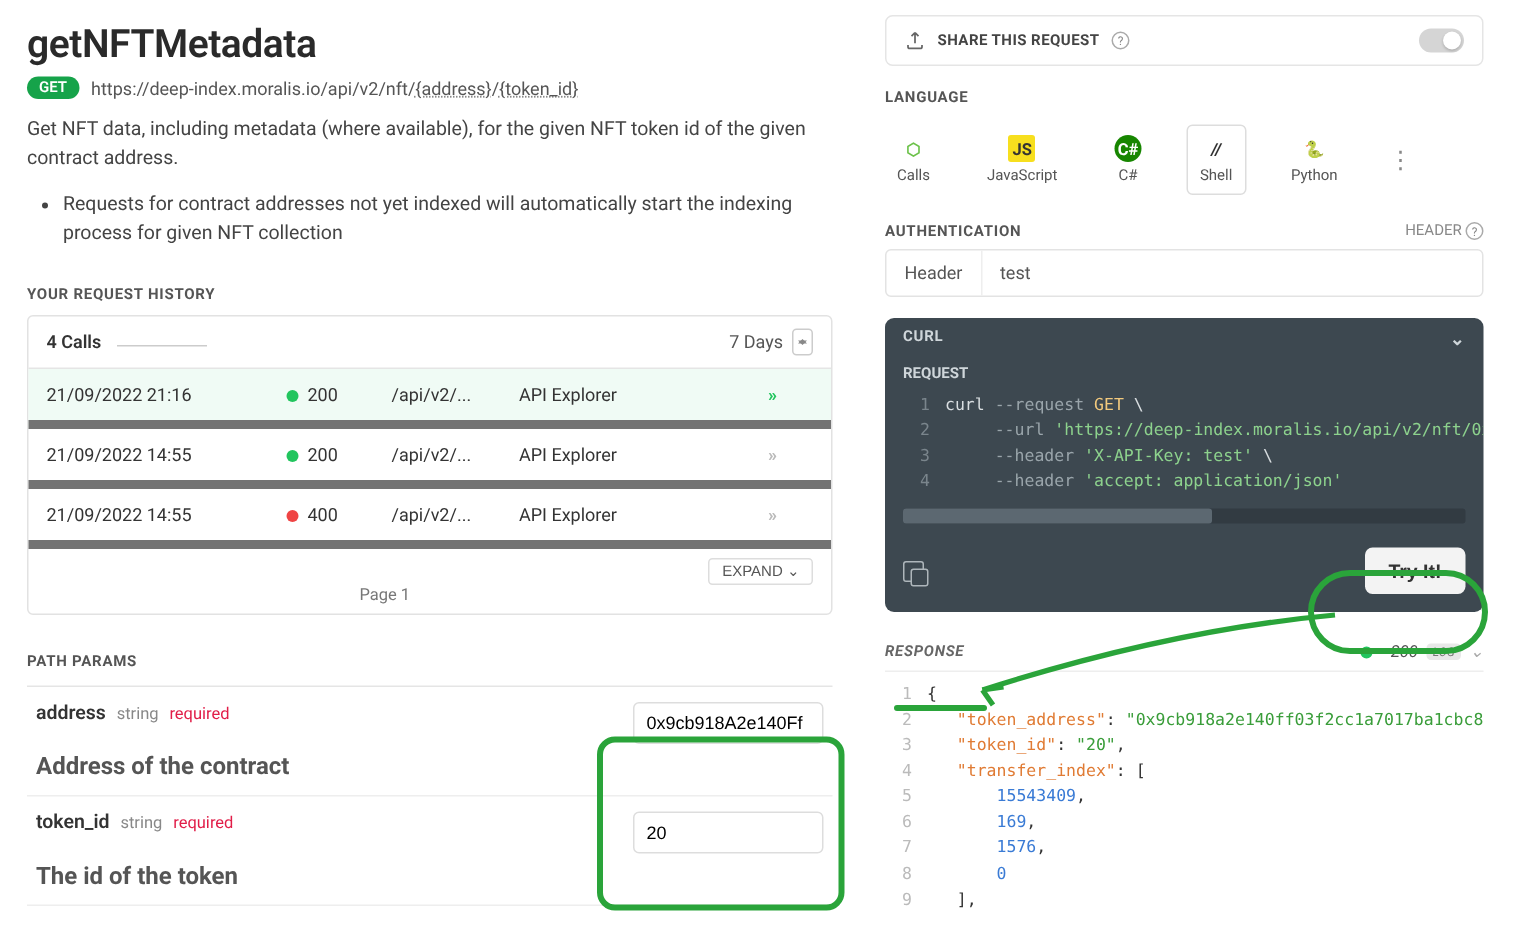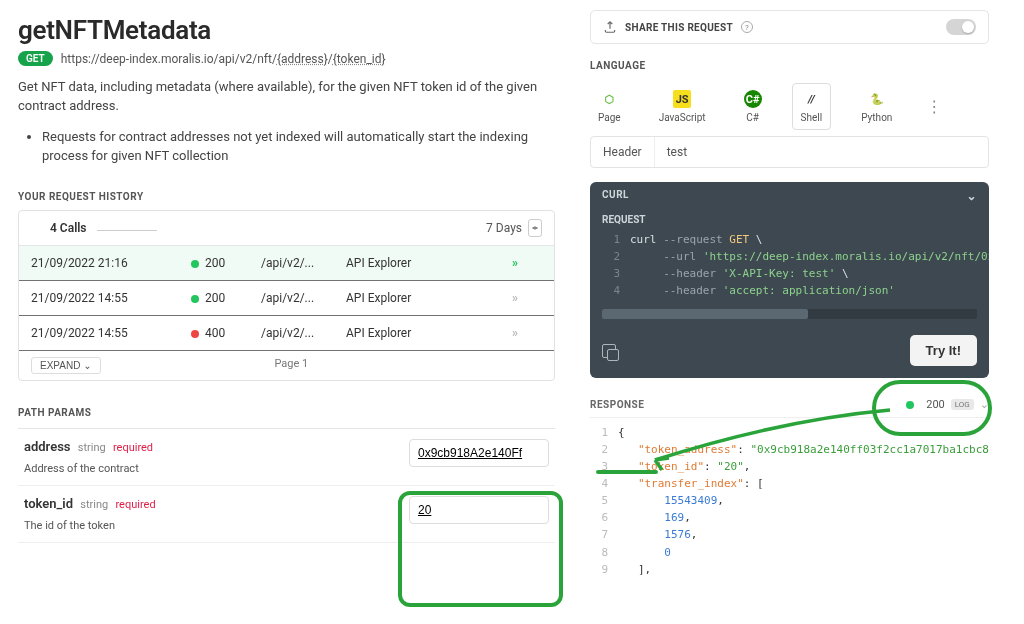--- a/index.html
+++ b/index.html
@@ -24,47 +24,47 @@
   .endpoint-url u { text-decoration: underline dotted #888; }
 
   .desc { margin-top: 12px; font-size: 13px; line-height: 1.45; color: #444; }
   .bul { margin-top: 12px; padding-left: 24px; }
   .bul li { font-size: 13px; line-height: 1.45; color: #444; }
 
   .sect-label { font-size: 10px; font-weight: 700; color: #555; letter-spacing: 0.5px; margin-top: 26px; }
 
   .history-box { border: 1px solid #e2e2e2; border-radius: 4px; margin-top: 8px; }
   .hist-head { display: flex; align-items: center; justify-content: space-between; padding: 8px 12px; border-bottom: 1px solid #e5e5e5; }
-  .hist-head .hl { font-weight: 600; font-size: 12px; display:flex; align-items:center; gap:10px;margin-left:19px; }
+  .hist-head .hl { font-weight: 600; font-size: 12px; display:flex; align-items:center; gap:10px; }
   .hl-line { display:inline-block; width:60px; height:1px; background:#ccc; position:relative; top:2px;}
   .hist-head .hr { font-size: 12px; color: #555; display:flex; align-items:center; gap:6px; }
   .stepper { width:14px; height:18px; border:1px solid #ccc; border-radius:3px; position:relative; }
   .stepper::before { content:""; position:absolute; left:3px; top:3px; border:3px solid transparent; border-bottom:3px solid #888;}
   .stepper::after { content:""; position:absolute; left:3px; bottom:3px; border:3px solid transparent; border-top:3px solid #888;}
 
   .hist-grid { font-size: 12px; }
   .hist-hdr { display:grid; grid-template-columns:160px 70px 85px 1fr 30px; padding:6px 12px; color:#666; font-size:10px; font-weight:600; border-bottom:1px solid #eee; }
-  .hist-row { display:grid; grid-template-columns:160px 70px 85px 1fr 30px; padding:10px 12px; border-bottom:1px solid #737373; align-items:center; }
+  .hist-row { display:grid; grid-template-columns:160px 70px 85px 1fr 30px; padding:10px 12px; border-bottom:6px solid #737373; align-items:center; }
   .hist-row.hi { background:#f0fbf5; }
   .dot { width:8px; height:8px; border-radius:50%; display:inline-block; margin-right:6px; vertical-align:middle;}
   .dotg { background:#22c55e;} .dotr { background:#ef4444;}
   .chev2 { color:#22c55e; font-weight:700; }
   .chev2g { color:#bbb; }
-  .hist-foot { display:flex; align-items:flex-start; padding:6px 12px; }
+  .hist-foot { display:flex; align-items:flex-end; padding:6px 12px;flex-direction:column; }
   .expand-btn { font-size:10px; color:#555; border:1px solid #ddd; padding:2px 8px; border-radius:3px; background:#fff;}
   .page-lbl { font-size:11px; color:#777; margin-left:auto; margin-right:auto; position:relative; left:-30px;}
 
   .params-box { margin-top:10px; border-top:1px solid #e5e5e5; }
   .param-row { display:flex; align-items:flex-start; padding:10px 6px; border-bottom:1px solid #eee;gap:37px; }
   .param-left { flex:1; }
   .param-name { font-size:13px; font-weight:600; color:#333; }
   .param-type { font-size:11px; color:#888; margin-left:4px;}
   .param-req { font-size:11px; color:#e11d48; margin-left:4px;}
-  .param-desc { font-size:11px; color:#555; margin-top:8px;}
-  .param-input { width:140px; padding:6px 8px; border:1px solid #ddd; border-radius:4px; font-size:12px; background:#fff;text-decoration:underline; }
+  .param-desc { font-size:16px; color:#555; margin-top:18px;font-weight:bold;}
+  .param-input { width:127px; padding:6px 8px; border:1px solid #ddd; border-radius:4px; font-size:12px; background:#fff; }
 
   
   .share-box { border:1px solid #e5e5e5; border-radius:5px; padding:8px 12px; display:flex; align-items:center; gap:8px; }
   .share-box .si { width:14px; height:14px; }
   .share-box .lbl { font-size:10px; font-weight:700; color:#444; letter-spacing:0.3px; }
   .qmark { width:12px;height:12px;border:1px solid #aaa;border-radius:50%;font-size:8px;color:#888;display:inline-flex;align-items:center;justify-content:center;}
   .toggle-out { width:30px; height:16px; border-radius:10px; background:#d5d5d5; margin-left:auto; position:relative;}
   .toggle-out::after { content:""; width:12px;height:12px;border-radius:50%;background:#fff; position:absolute; right:2px; top:2px; box-shadow:0 1px 2px rgba(0,0,0,0.2);}
 
   .lang-row { display:flex; gap:22px; margin-top:12px; align-items:center; }
@@ -87,21 +87,21 @@
   .code-body { padding:6px 12px 10px 12px; font-family:Consolas,Menlo,monospace; font-size:11px; line-height:1.55; color:#d9dee1; overflow-x:hidden; white-space:nowrap; }
   .code-body .ln { color:#7a858c; display:inline-block; width:18px; text-align:right; margin-right:10px;}
   .tok-cmd { color:#d9dee1;} .tok-flag{color:#9aa5ab;} .tok-str{color:#8dd28d;} .tok-kw{color:#f2c97d;}
   .scroll-track { height:10px; background:#323b42; margin:0 12px 8px 12px; border-radius:2px; position:relative;}
   .scroll-track::after{content:"";position:absolute;left:0;top:0;width:55%;height:100%;background:#5c6871;border-radius:2px;}
   .code-foot { display:flex; justify-content:space-between; align-items:center; padding:8px 12px 12px 12px;}
   .copy-ico { width:14px;height:14px; border:1.5px solid #aeb6bb; border-radius:2px; position:relative;}
   .copy-ico::after{content:"";position:absolute;width:10px;height:10px;border:1.5px solid #aeb6bb;border-radius:2px;right:-4px;bottom:-4px;background:#3d4850;}
   .try-btn { background:#f3f3f3; border:none; padding:8px 16px; border-radius:5px; font-size:13px; font-weight:600; color:#333;}
 
-  .resp-head { display:flex; align-items:center; margin-top:14px; padding:6px 0; border-bottom:1px solid #eee;}
+  .resp-head { display:flex; align-items:center; margin-top:14px; padding:6px 0; border-bottom:1px solid #eee;font-style:italic;}
   .resp-head .l { font-size:10px; font-weight:700; color:#666; letter-spacing:0.5px;}
   .resp-head .r { margin-left:auto; display:flex; align-items:center; gap:6px; font-size:11px; color:#555;}
   .log-pill { background:#e8e8e8; font-size:8px; padding:1px 4px; border-radius:3px; color:#777;}
   .resp-body { font-family:Consolas,Menlo,monospace; font-size:11px; line-height:1.55; padding-top:6px; overflow:hidden; white-space:nowrap;}
   .resp-body .ln { color:#bbb; display:inline-block; width:18px; text-align:right; margin-right:10px;}
   .rk { color:#e07b34;} .rv { color:#3a9d3a;} .rn { color:#3a7bd5;}
 
   
   .anno { position:absolute; border:4px solid #2aa43a; border-radius:28px; pointer-events:none; }
   .anno-box { position:absolute; border:4px solid #2aa43a; border-radius:12px; pointer-events:none; }
@@ -196,41 +196,45 @@
       </svg>
     <span class="lbl">SHARE THIS REQUEST</span>
     <span class="qmark">?</span>
     <div class="toggle-out"></div>
   </div>
 
   <div class="sect-label" style="margin-top:16px">LANGUAGE</div>
   <div class="lang-row">
     <div class="lang">
         <span class="ico" style="color:#6cc24a">⬡</span>
-        <span>Page</span>
+        <span>Calls</span>
       </div>
     <div class="lang">
         <span class="ico" style="background:#f7df1e;color:#333;border-radius:2px">JS</span>
         <span>JavaScript</span>
       </div>
     <div class="lang">
         <span class="ico" style="background:#178600;color:#fff;border-radius:50%">C#</span>
         <span>C#</span>
       </div>
     <div class="lang sel">
         <span class="ico" style="color:#333;font-style:italic">//</span>
         <span>Shell</span>
       </div>
     <div class="lang">
         <span class="ico">🐍</span>
         <span>Python</span>
       </div>
     <span class="dots3">⋮</span>
   </div>
 
+  <div class="auth-bar">
+    <span class="l">AUTHENTICATION</span>
+    <span class="r"><span>HEADER</span> <span class="qmark">?</span></span>
+  </div>
   <div class="auth-box">
     <div class="a">Header</div>
     <div class="b">test</div>
   </div>
 
   <div class="code-box">
     <div class="code-head">
         <span>CURL</span>
         <span class="chvdn">⌄</span>
       </div>

